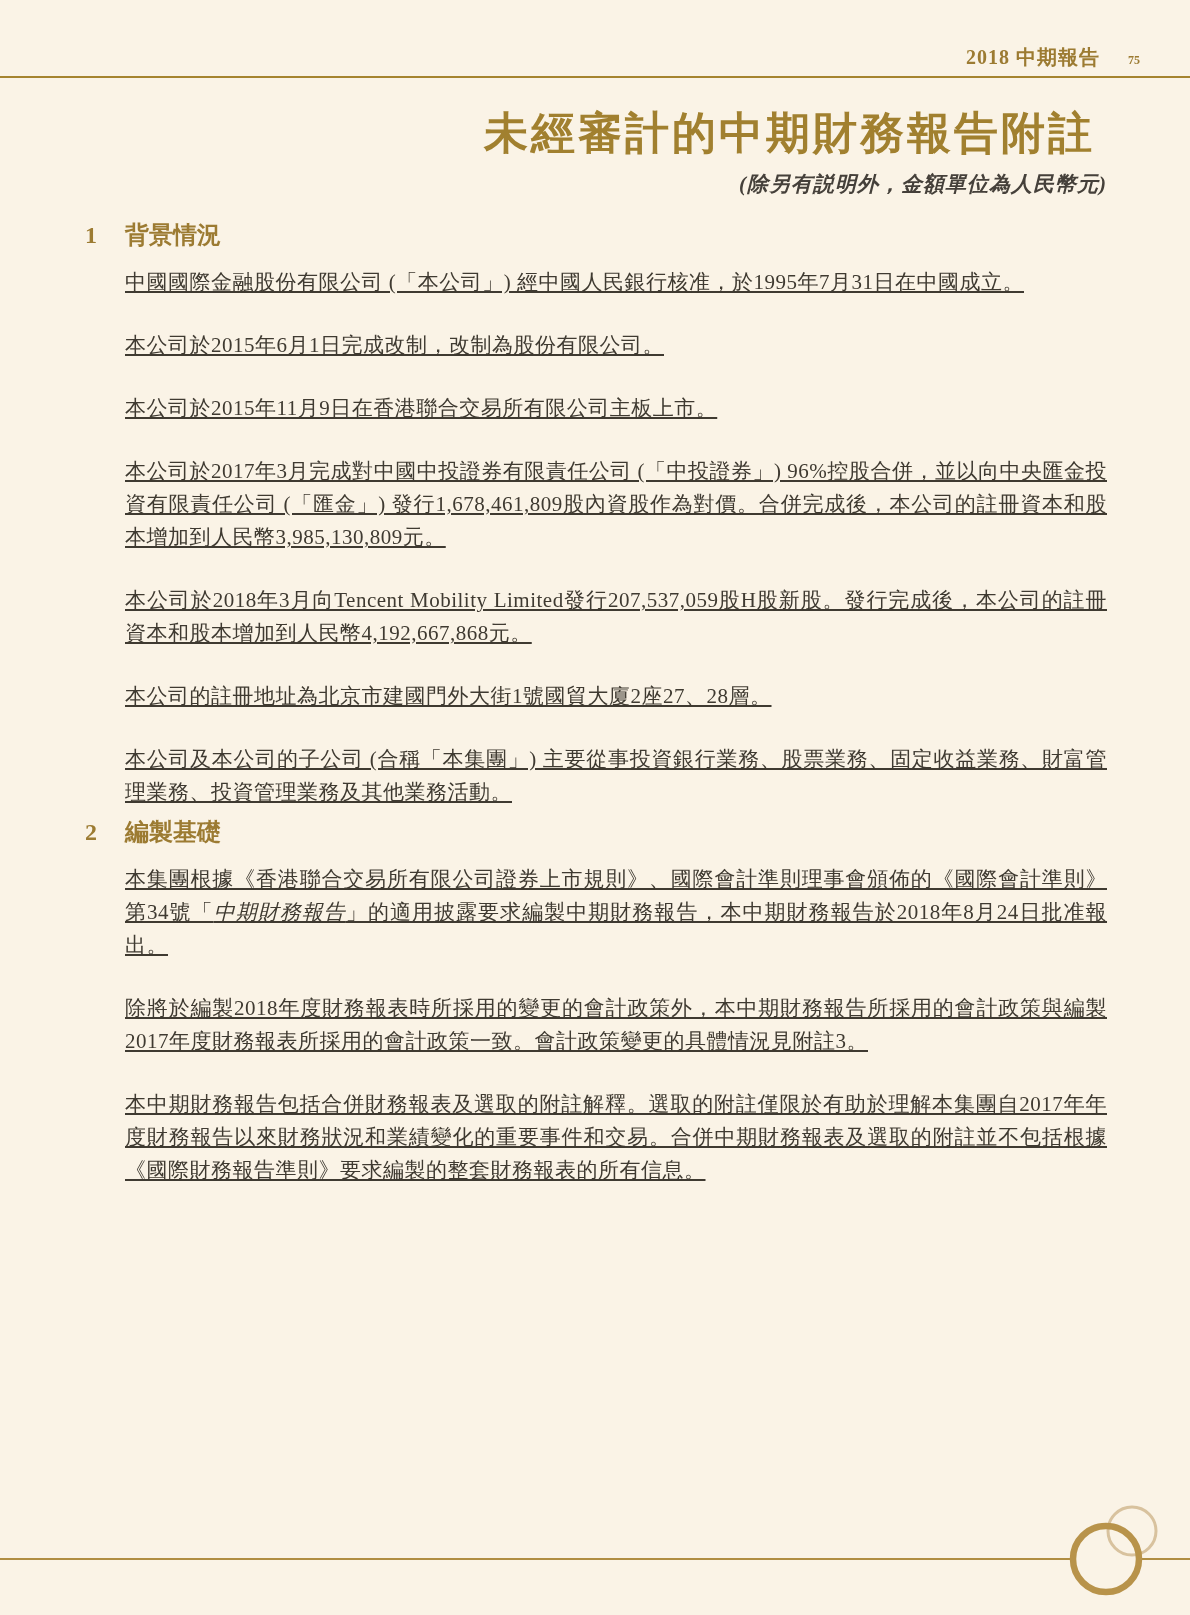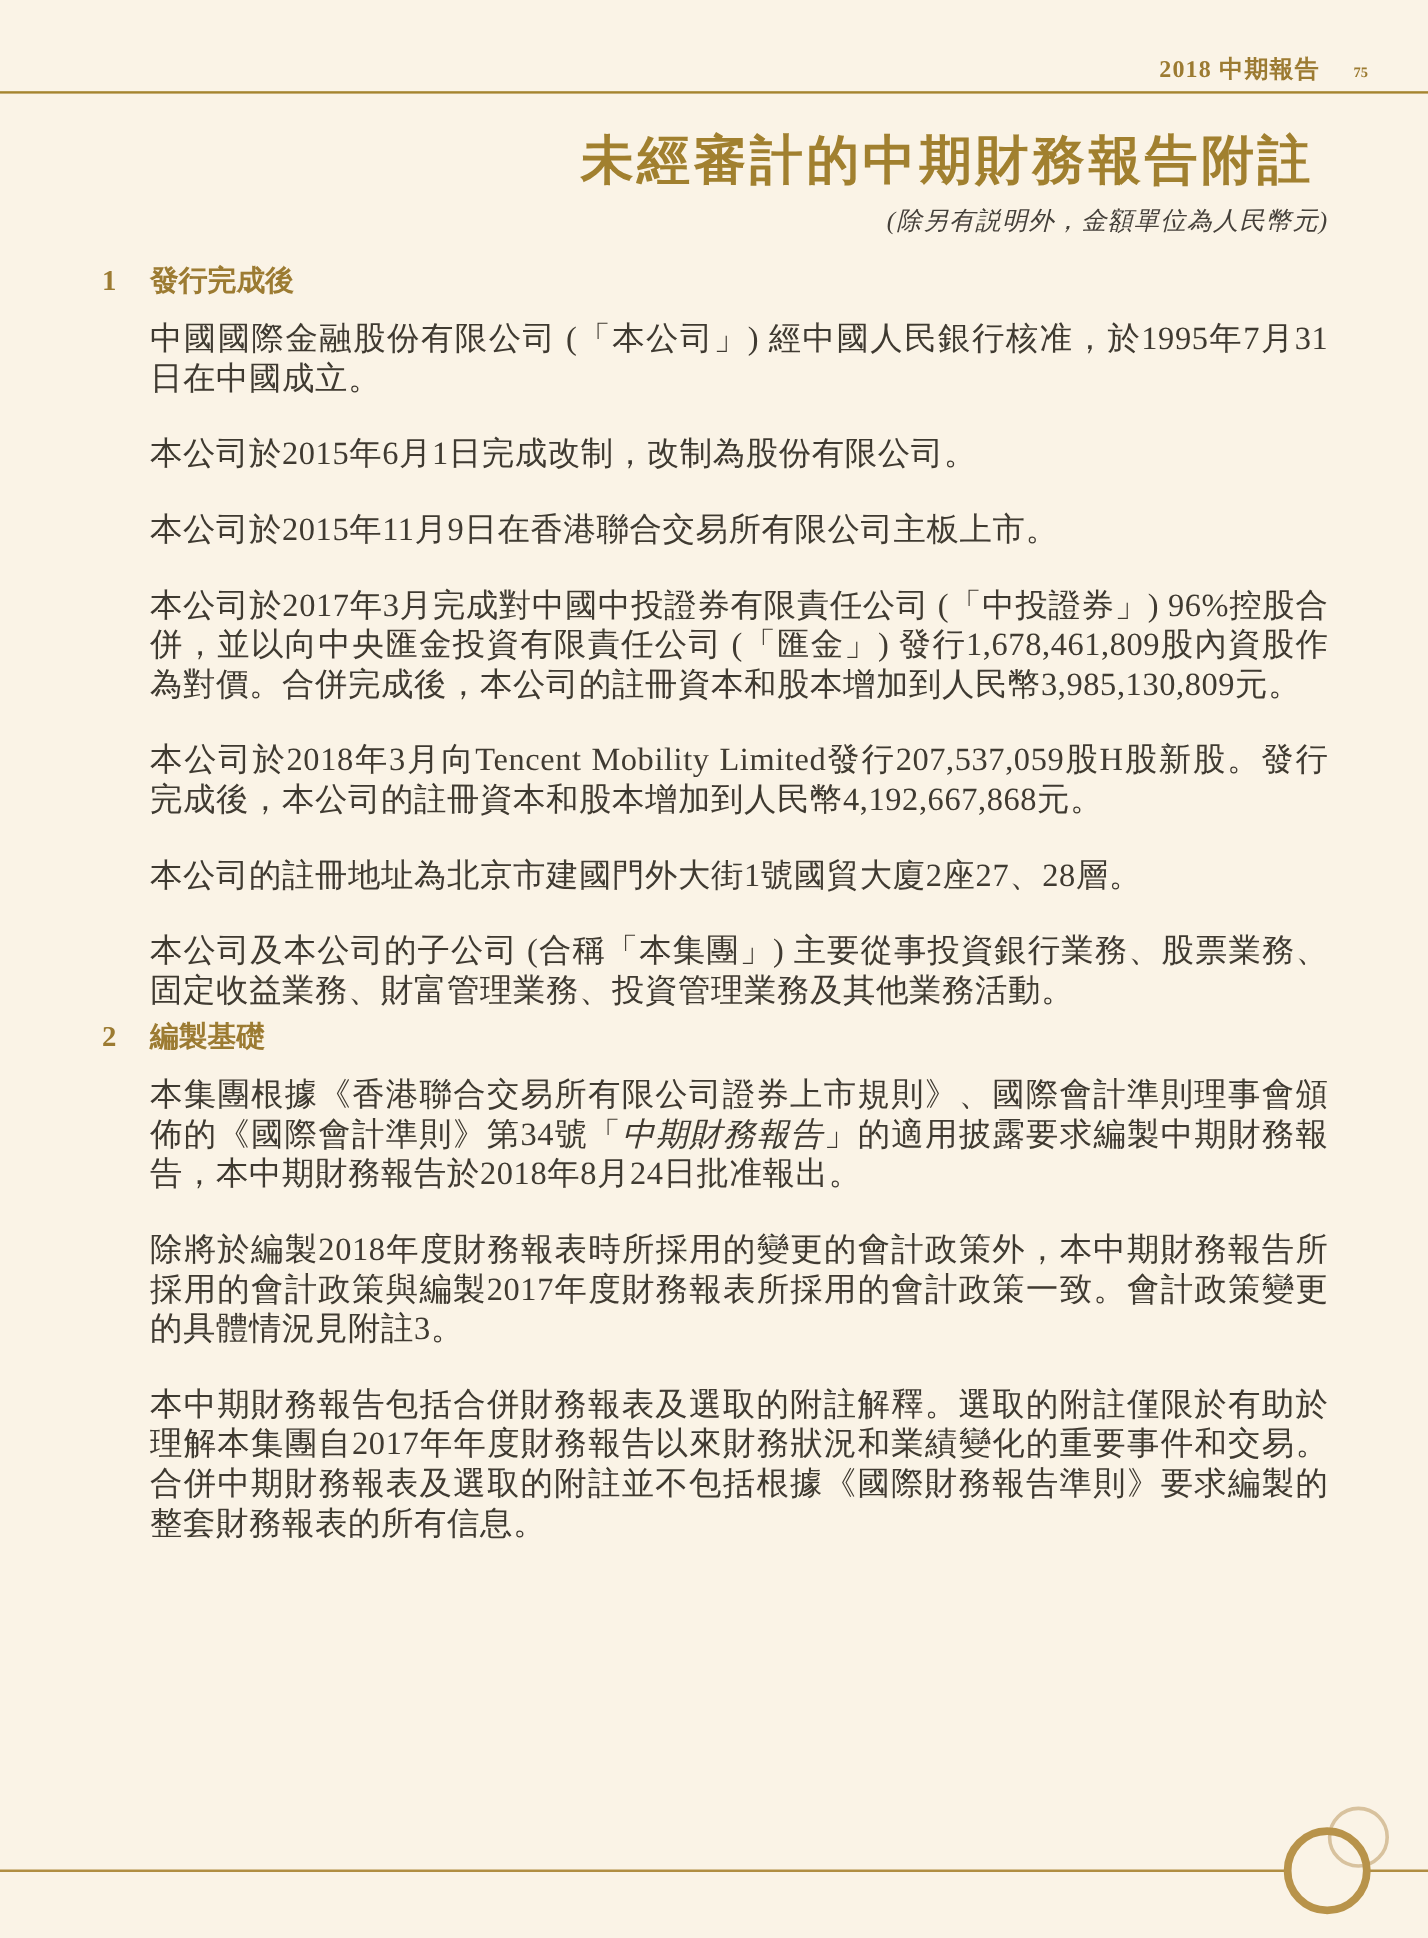--- a/index.html
+++ b/index.html
@@ -24,33 +24,33 @@
   }
   .doc-title {
     position: absolute; top: 96px; left: 0; right: 83px;
     margin: 12px; text-align: right;
     font-size: 44px; font-weight: bold; color: #a1802f;
     letter-spacing: 3px; line-height: 1.2;
   }
   .doc-subtitle {
     position: absolute; top: 170px; left: 0; right: 83px;
     text-align: right; font-style: italic;
-    font-size: 21px; color: #45403a; letter-spacing: 1px;
+    font-size: 21px; color: #45403a; letter-spacing: 1px; font-weight: bold;
   }
   .content { position: absolute; top: 220px; left: 85px; width: 1022px; }
   .section-heading {
     display: flex; margin: 0 0 16px 0;
     color: #9c7b32; font-weight: bold; font-size: 24px; line-height: 30px;
   }
   .section-number { width: 40px; flex: none; }
   .section-body { margin-left: 40px; }
   .para {
-    font-size: 27px; line-height: 33px;
+    font-size: 21px; line-height: 33px;
     text-align: justify; text-justify: inter-ideograph;
-    margin: 0 0 30px 0; letter-spacing: 0.5px;
+    margin: 0 0 30px 0; letter-spacing: 0.5px; text-decoration: underline;
   }
   .para:last-child { margin-bottom: 0; }
   .sec2 { margin-top: 8px; }
   .italic { font-style: italic; }
   .deco { position: absolute; left: 0; top: 1500px; }
 </style>
 </head>
 <body>
 
 <div>
@@ -63,21 +63,21 @@
   <div class="rule-top"></div>
 
   <h1 class="doc-title">未經審計的中期財務報告附註</h1>
   <div class="doc-subtitle">(除另有説明外，金額單位為人民幣元)</div>
 
   <main class="content">
 
     <section>
       <h2 class="section-heading">
         <span class="section-number">1</span>
-        <span>發行完成後</span>
+        <span>背景情況</span>
       </h2>
       <div class="section-body">
         <p class="para">中國國際金融股份有限公司 (「本公司」) 經中國人民銀行核准，於1995年7月31日在中國成立。</p>
         <p class="para">本公司於2015年6月1日完成改制，改制為股份有限公司。</p>
         <p class="para">本公司於2015年11月9日在香港聯合交易所有限公司主板上市。</p>
         <p class="para">本公司於2017年3月完成對中國中投證券有限責任公司 (「中投證券」) 96%控股合併，並以向中央匯金投資有限責任公司 (「匯金」) 發行1,678,461,809股內資股作為對價。合併完成後，本公司的註冊資本和股本增加到人民幣3,985,130,809元。</p>
         <p class="para">本公司於2018年3月向Tencent Mobility Limited發行207,537,059股H股新股。發行完成後，本公司的註冊資本和股本增加到人民幣4,192,667,868元。</p>
         <p class="para">本公司的註冊地址為北京市建國門外大街1號國貿大廈2座27、28層。</p>
         <p class="para">本公司及本公司的子公司 (合稱「本集團」) 主要從事投資銀行業務、股票業務、固定收益業務、財富管理業務、投資管理業務及其他業務活動。</p>
       </div>

